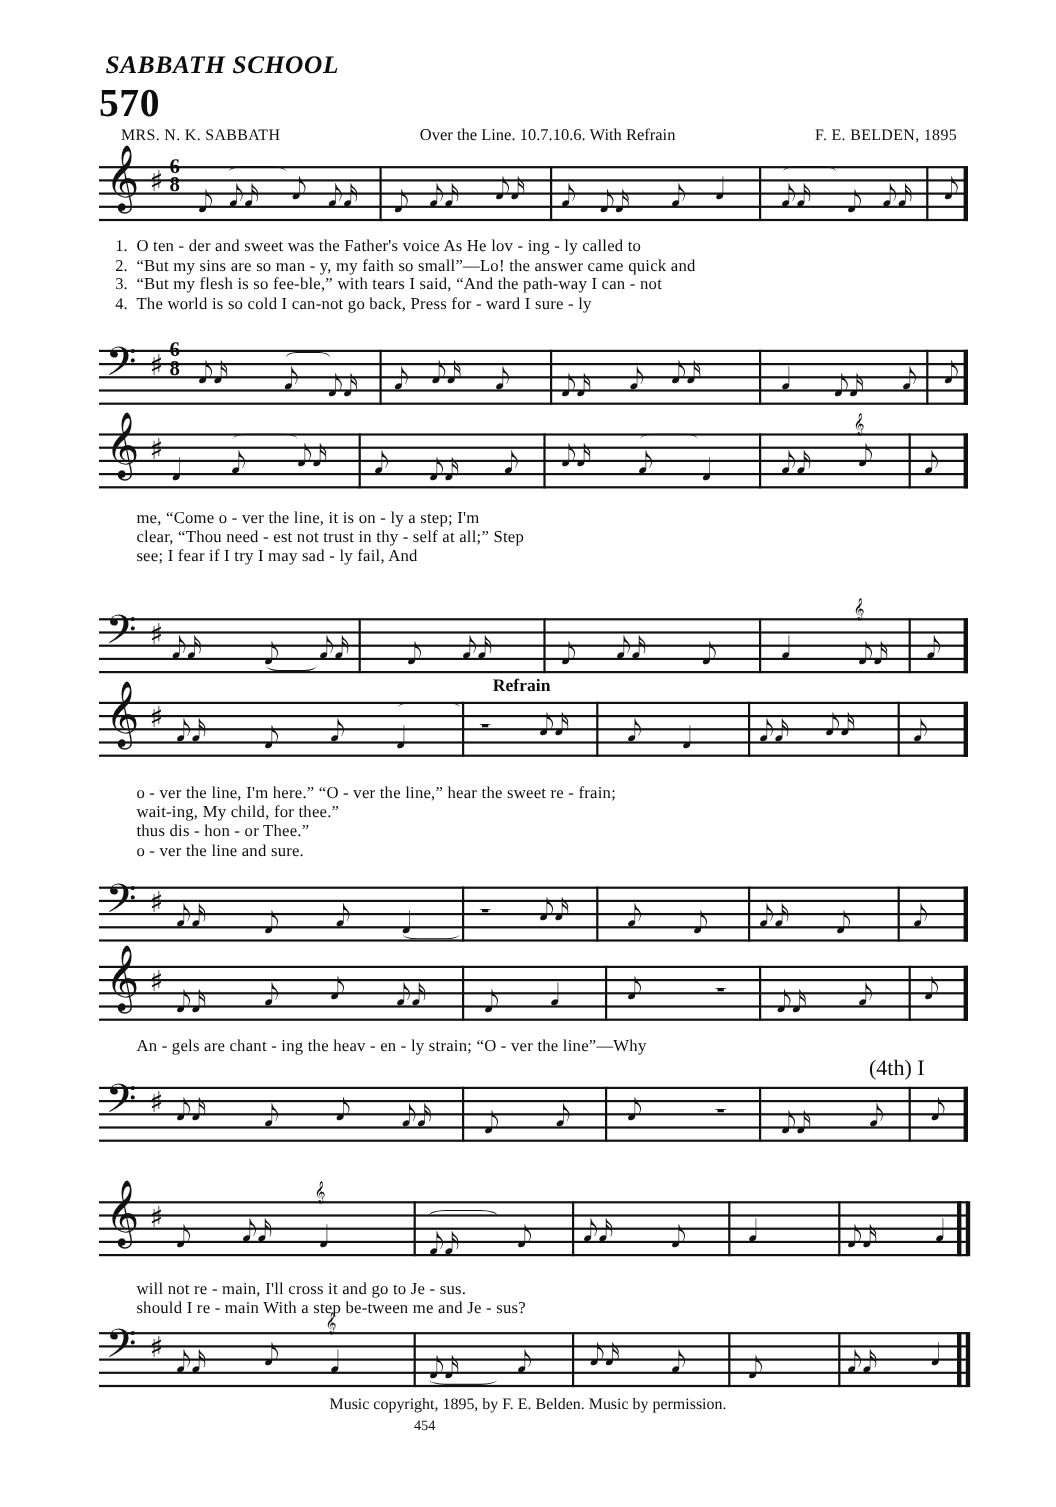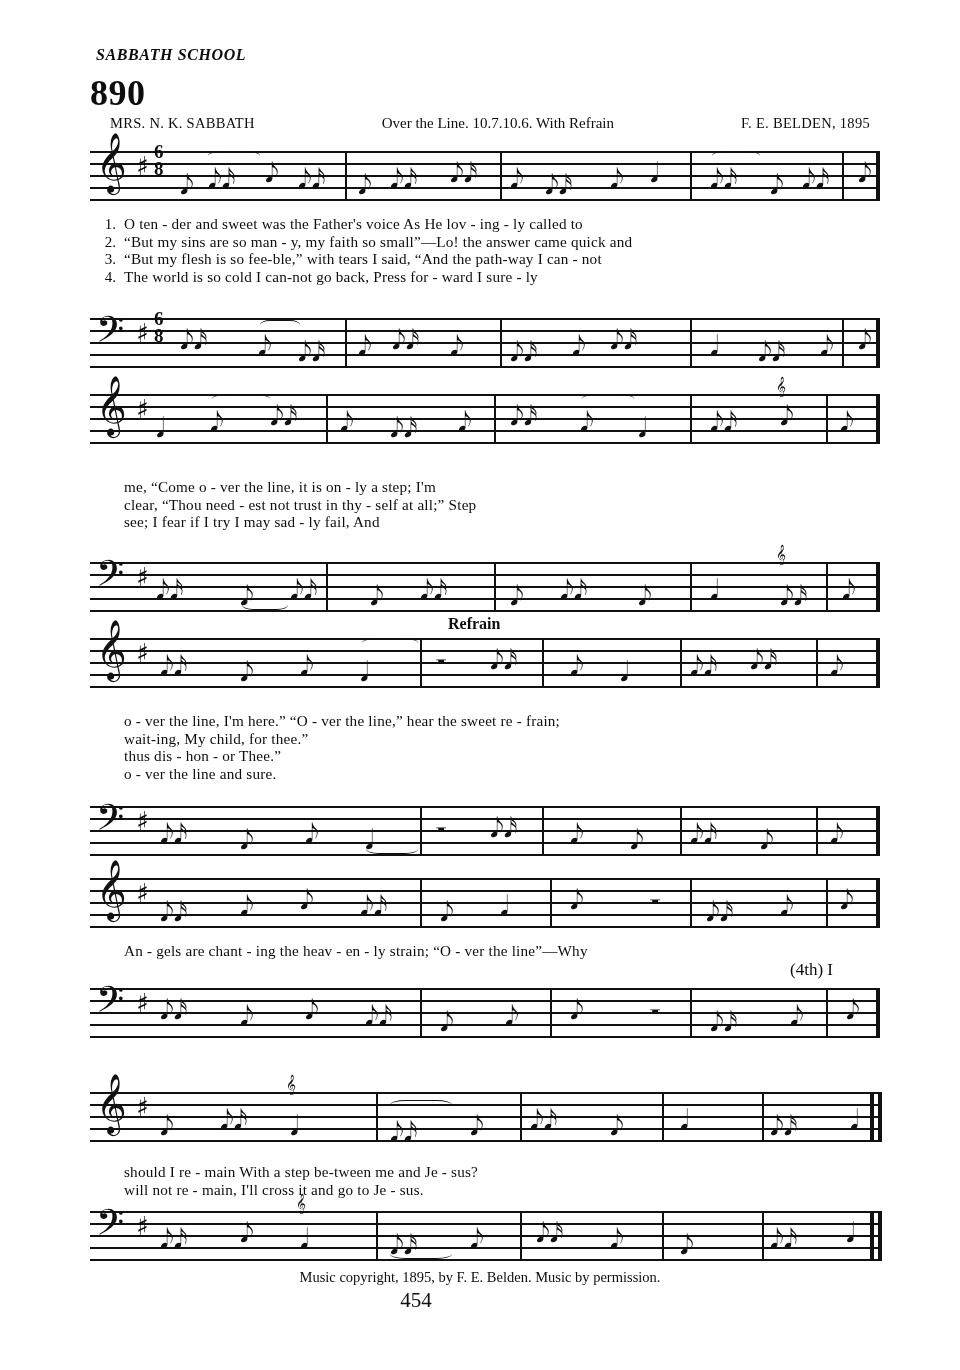--- a/index.html
+++ b/index.html
@@ -22,21 +22,21 @@
     padding: 0;
   }
   
   .section-label {
     position: absolute;
     left: 96px;
     top: 46px;
     font-family: "Liberation Serif", serif;
     font-style: italic;
     font-weight: bold;
-    font-size: 16px;
+    font-size: 23px;
     letter-spacing: 0.6px;
   }
   .title-row {
     position: absolute;
     left: 90px;
     top: 72px;
     width: 790px;
     display: flex;
     align-items: baseline;
   }
@@ -184,50 +184,49 @@
   .lyric-text {
     letter-spacing: 0.2px;
   }
   .refrain-label {
     position: absolute;
     font-weight: bold;
     font-size: 16px;
   }
   .paren-note {
     position: absolute;
-    font-size: 17px;
+    font-size: 20px;
   }
   
   .copyright {
     position: absolute;
     left: 0;
     top: 1269px;
     width: 960px;
     text-align: center;
     font-size: 14.5px;
   }
   .page-number {
     position: absolute;
     left: 0;
     top: 1288px;
     width: 772px;
     text-align: center;
-    font-size: 21px;
-    margin-left: 30px;
+    font-size: 13px;
   }
 </style>
 </head>
 <body>
 
 <div class="page">
 
   <div class="section-label">SABBATH SCHOOL</div>
 
   <div class="title-row">
-    <div class="hymn-number">890</div>
+    <div class="hymn-number">570</div>
   </div>
 
   <div class="credits">
     <div class="author">MRS. N. K. SABBATH</div>
     <div class="meter">Over the Line. 10.7.10.6. With Refrain</div>
     <div class="composer">F. E. BELDEN, 1895</div>
   </div>
 
   <div class="system" style="top:145px;">
     <div class="staff">
@@ -352,21 +351,21 @@
         <div class="fermata" style="left:686px; top:-12px;">𝄞</div>
       </div>
       <div class="barline" style="left:236px;"></div>
       <div class="barline" style="left:404px;"></div>
       <div class="barline" style="left:600px;"></div>
       <div class="barline" style="left:736px;"></div>
       <div class="barline thick" style="left:786px;"></div>
     </div>
   </div>
 
-  <div class="lyrics" style="top:478px;">
+  <div class="lyrics" style="top:462px;">
     <div class="lyric-line">
       <span class="verse-no"></span>
       <span class="lyric-text">me,          “Come    o - ver    the   line,   it      is        on - ly     a     step;   I'm</span>
     </div>
     <div class="lyric-line">
       <span class="verse-no"></span>
       <span class="lyric-text">clear,       “Thou  need - est   not  trust   in    thy  -  self      at     all;”   Step</span>
     </div>
     <div class="lyric-line">
       <span class="verse-no"></span>
@@ -585,25 +584,25 @@
       <div class="barline" style="left:572px;"></div>
       <div class="barline" style="left:672px;"></div>
       <div class="barline thick" style="left:780px;"></div>
       <div class="barline thick" style="left:788px;"></div>
     </div>
   </div>
 
   <div class="lyrics" style="top:1163px;">
     <div class="lyric-line">
       <span class="verse-no"></span>
+      <span class="lyric-text">will     not    re - main,    I'll     cross    it   and    go     to      Je  -  sus.</span>
+    </div>
+    <div class="lyric-line">
+      <span class="verse-no"></span>
       <span class="lyric-text">should   I      re - main    With   a    step    be-tween   me    and     Je  -  sus?</span>
-    </div>
-    <div class="lyric-line">
-      <span class="verse-no"></span>
-      <span class="lyric-text">will     not    re - main,    I'll     cross    it   and    go     to      Je  -  sus.</span>
     </div>
   </div>
 
   <div class="system" style="top:1205px;">
     <div class="staff">
       <div class="line"></div>
       <div class="line"></div>
       <div class="line"></div>
       <div class="line"></div>
       <div class="line"></div>

